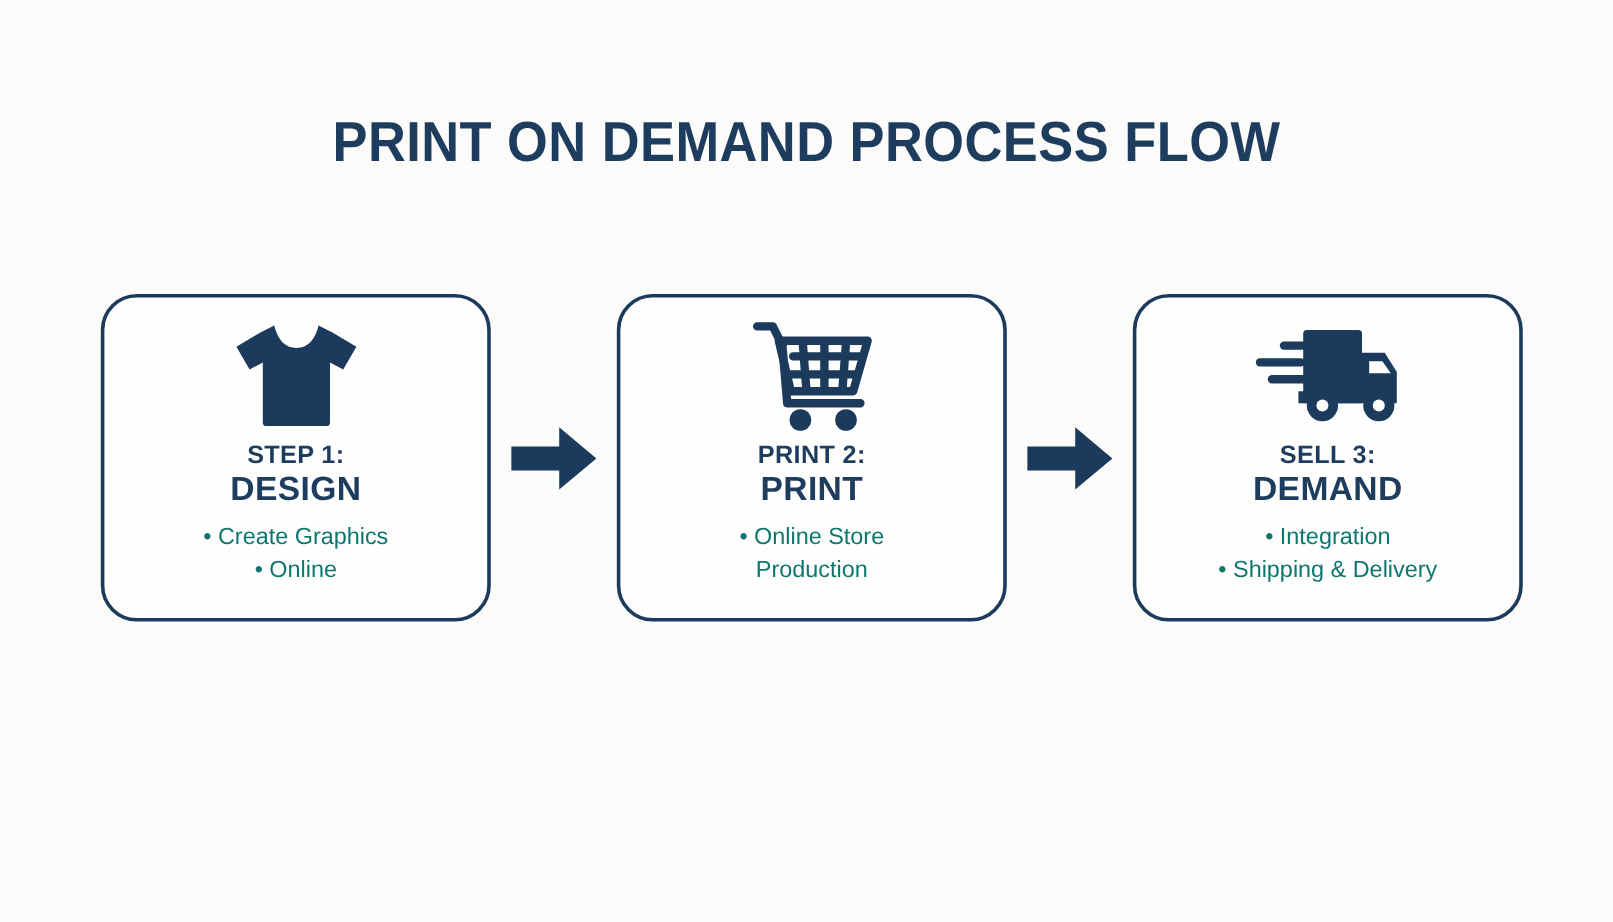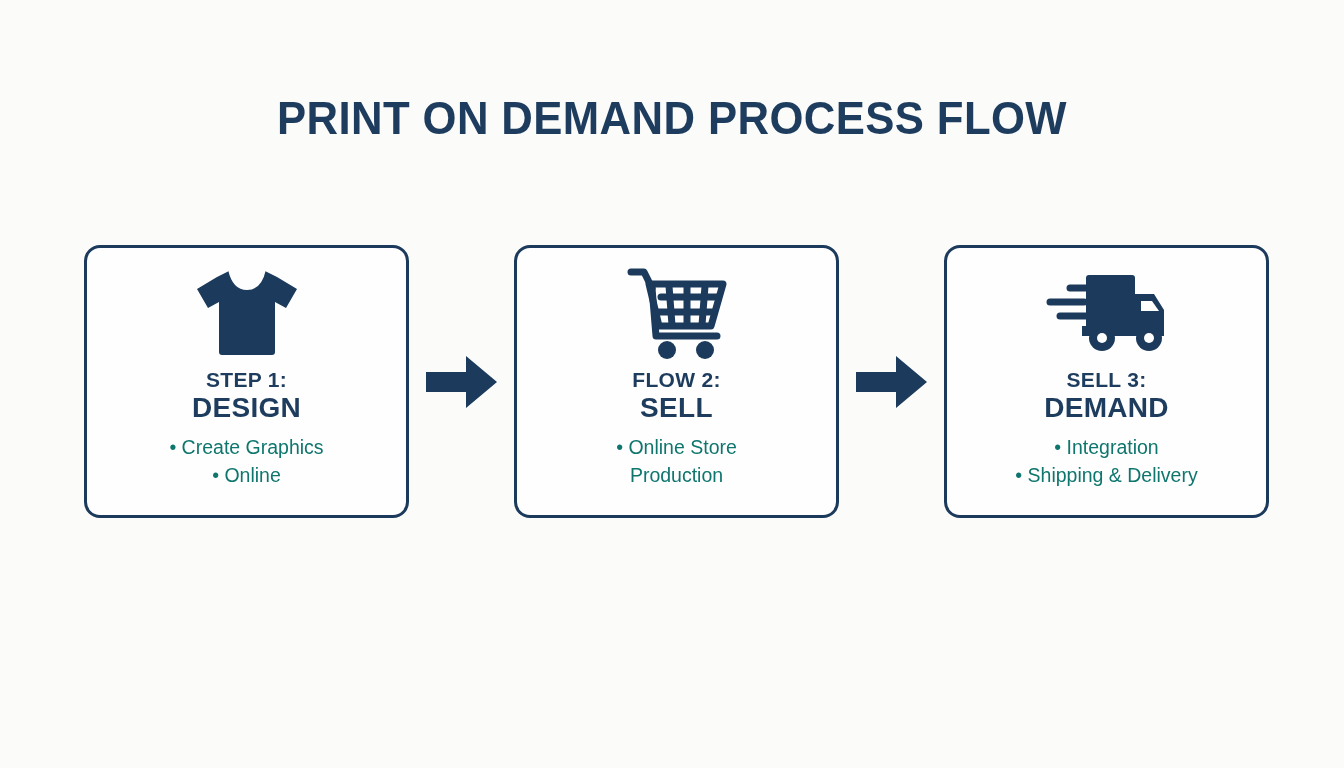--- a/index.html
+++ b/index.html
@@ -40,21 +40,21 @@
     display: flex;
     align-items: center;
     justify-content: space-between;
   }
 
   .step-card {
     box-sizing: border-box;
     width: 325px;
     height: 273px;
     border: 3px solid #1b3a5c;
-    border-radius: 16px;
+    border-radius: 30px;
     background: #fefefe;
     display: flex;
     flex-direction: column;
     align-items: center;
     padding-top: 16px;
   }
 
   .card-icon {
     height: 96px;
     display: flex;
@@ -139,22 +139,22 @@
           <path d="M36 33 L93 33"></path>
           <path d="M33 48 L89 48"></path>
           <path d="M44 22 L47 61"></path>
           <path d="M62 22 L62 61"></path>
           <path d="M80 22 L77 61"></path>
         </g>
         <circle cx="42" cy="86" r="9" fill="#1b3a5c"></circle>
         <circle cx="80" cy="86" r="9" fill="#1b3a5c"></circle>
       </svg>
     </div>
-    <div class="step-eyebrow">FLOW 2:</div>
-    <div class="step-name">SELL</div>
+    <div class="step-eyebrow">PRINT 2:</div>
+    <div class="step-name">PRINT</div>
     <ul class="bullet-list">
       <li style="padding:0 78px;">• Online Store Production</li>
     </ul>
   </div>
 
   <div class="flow-arrow">
     <svg width="72" height="56" viewBox="0 0 72 56" xmlns="http://www.w3.org/2000/svg">
       <path d="M0 18 L40 18 L40 2 L71 28 L40 54 L40 38 L0 38 Z" fill="#1b3a5c"></path>
     </svg>
   </div>

